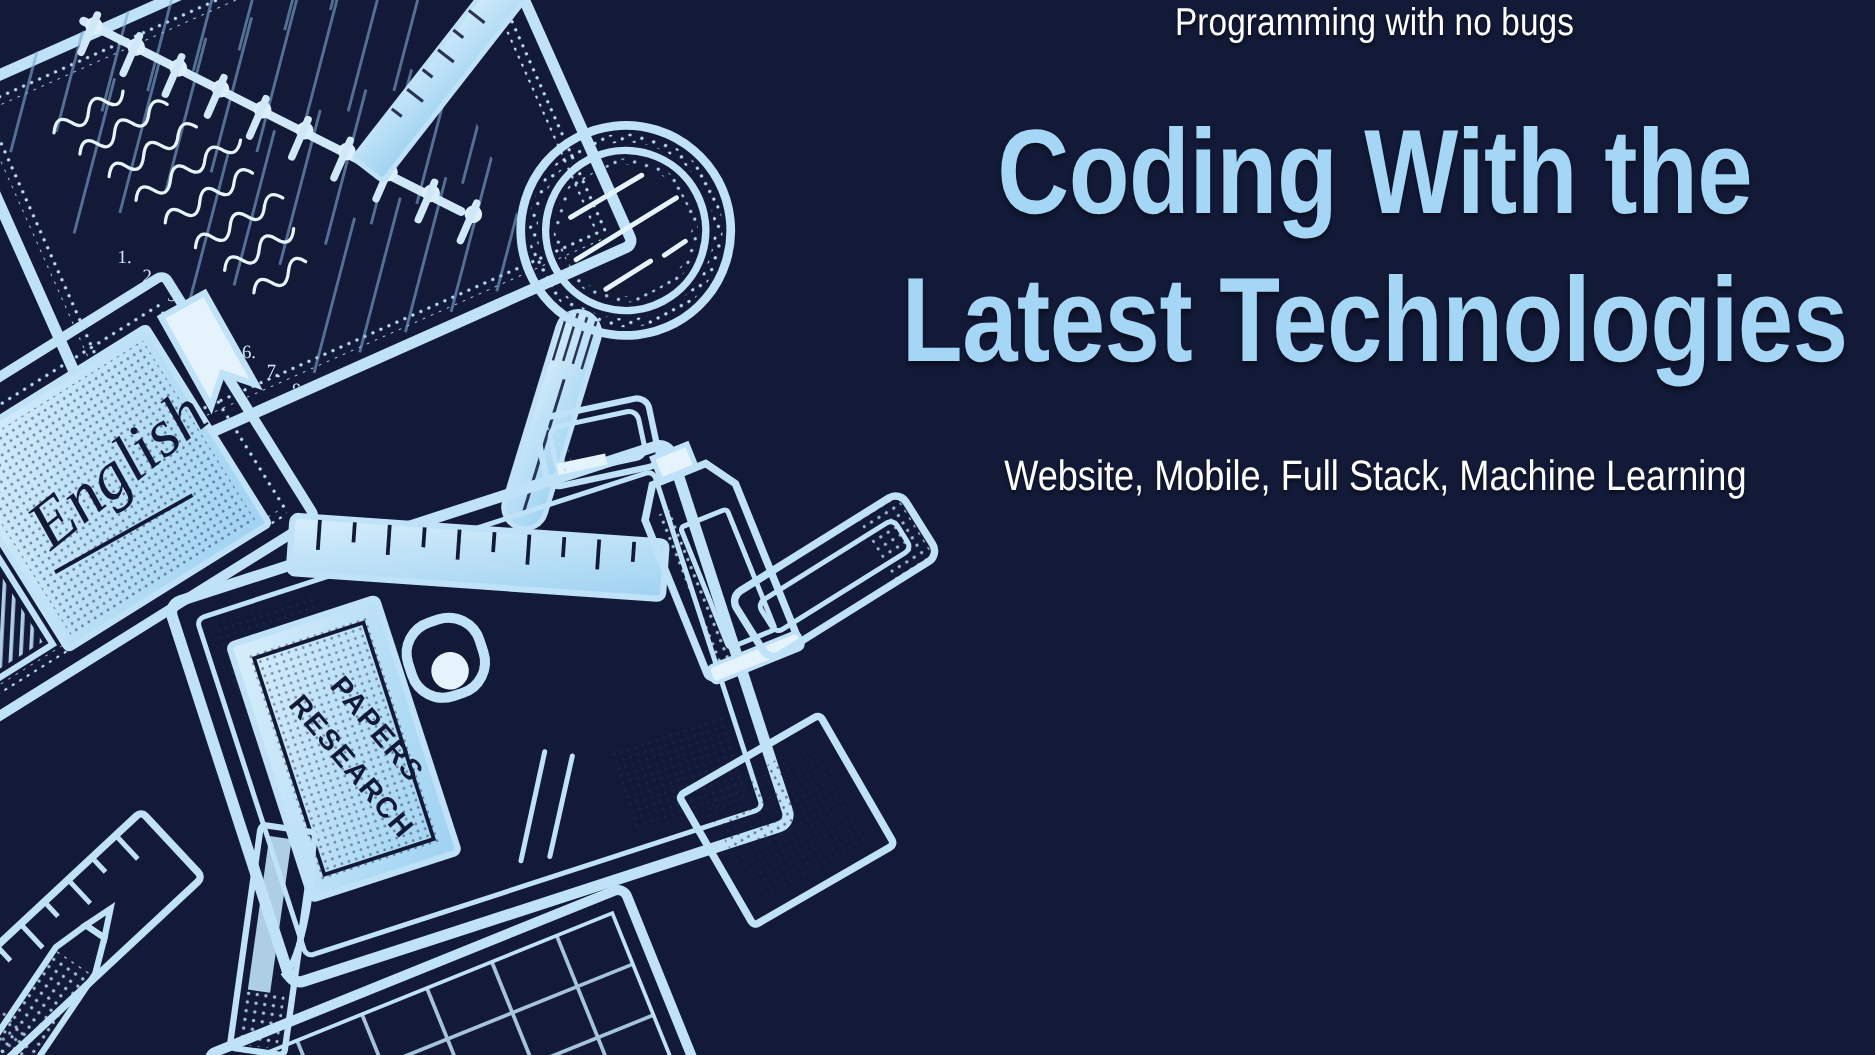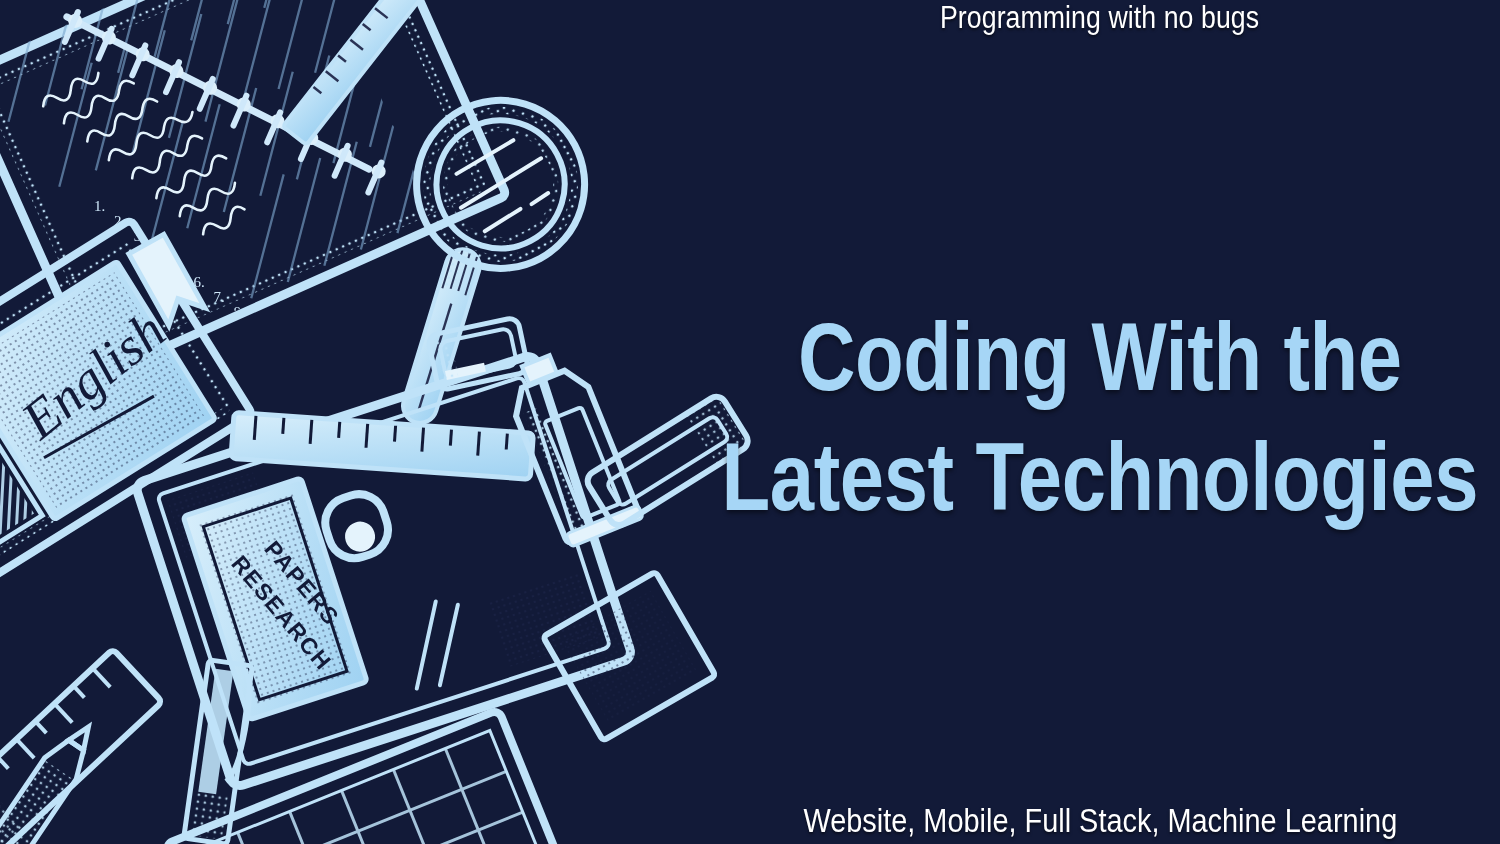--- a/index.html
+++ b/index.html
@@ -15,21 +15,21 @@
   
   #art { position:absolute; left:0; top:0; width:760px; height:844px; }
   #art svg { display:block; width:760px; height:844px; }
 
   
   #text-block {
     position:absolute;
     left:700px; top:0;
     width:800px; height:840px;
     display:flex; flex-direction:column;
-    align-items:center; justify-content:space-between;
+    align-items:center; justify-content:flex-start;
     text-align:center;
   }
   .eyebrow {
     color:#FFFFFF;
     font-size:31px;
     font-weight:400;
     letter-spacing:.1px;
     transform:scaleX(.86);
     margin-bottom:42px;
     text-shadow:0 2px 3px rgba(0,0,0,.55);

